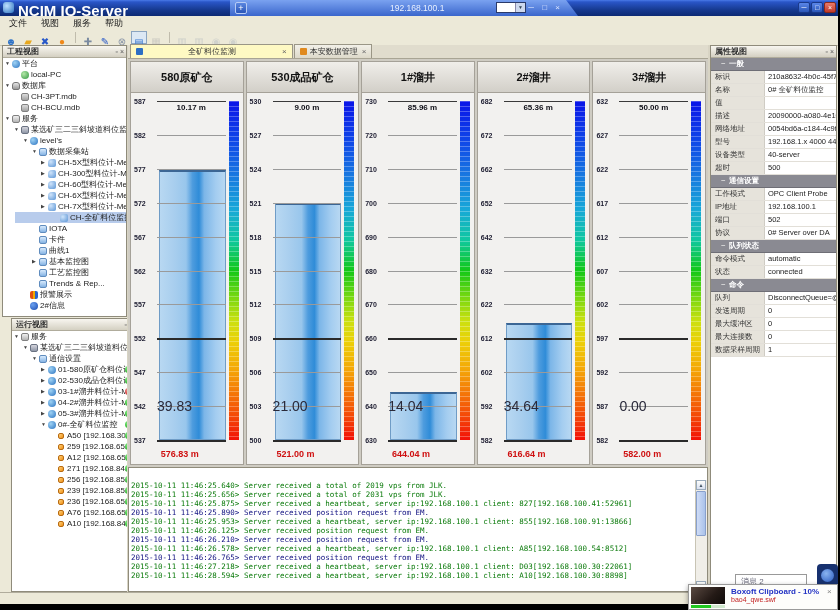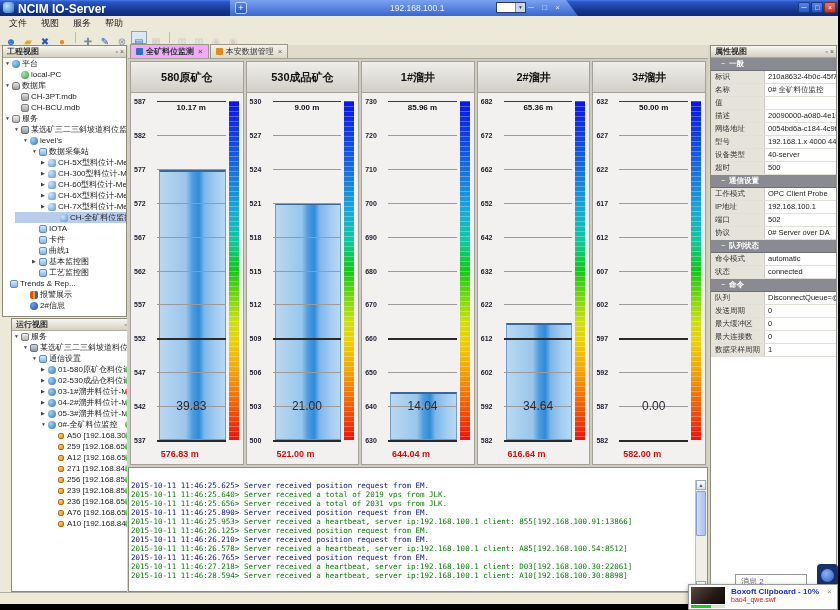--- a/index.html
+++ b/index.html
@@ -5,21 +5,21 @@
   html,body{margin:0;padding:0;}
   .stage{position:relative;width:840px;height:610px;background:#000;overflow:hidden;
          font-family:"Liberation Sans",sans-serif;-webkit-font-smoothing:none;}
   .win{position:absolute;left:0;top:0;width:838px;height:603px;background:#ece9d8;}
 
   
   .titlebar{position:absolute;left:0;top:0;right:0;height:16px;
     background:linear-gradient(180deg,#4a7ae8 0%,#2a56c8 12%,#16398f 62%,#0c2a74 100%);}
   .appicon{position:absolute;left:3px;top:2px;width:11px;height:11px;border-radius:3px;
     background:radial-gradient(circle at 35% 35%,#bfe0ff,#2a72c0);}
-  .apptitle{position:absolute;left:18px;top:2px;font-size:12px;font-weight:bold;color:#fff;white-space:nowrap;}
+  .apptitle{position:absolute;left:18px;top:2px;font-size:15px;font-weight:bold;color:#fff;white-space:nowrap;}
   .ttab{position:absolute;left:230px;top:0;width:348px;height:16px;
     background:linear-gradient(180deg,#7aa2f0,#3a66cc);
     clip-path:polygon(0 0,336px 0,348px 16px,0 16px);}
   .plusbtn{position:absolute;left:5px;top:2px;width:12px;height:12px;border:1px solid #b8ccf4;border-radius:2px;
     color:#fff;font-size:9px;line-height:10px;text-align:center;box-sizing:border-box;
     background:linear-gradient(180deg,#5a86e0,#2a56b8);}
   .addr{position:absolute;left:160px;top:3px;font-size:8.5px;color:#e8f0ff;}
   .tcombo{position:absolute;right:52px;top:2px;width:30px;height:11px;background:#fff;border:1px solid #2a3a6a;
     box-sizing:border-box;}
   .tcombo .arr{position:absolute;right:0;top:0;width:9px;height:9px;background:#cdd8ee;border-left:1px solid #88a;
@@ -75,21 +75,21 @@
   .ic-dev{background:radial-gradient(circle at 35% 35%,#cfe4fb,#5a94d4);border-radius:50% 2px 2px 2px;}
   .ic-bars{background:linear-gradient(90deg,#e05010 0 33%,#f0a800 33% 66%,#2a62c8 66% 100%);}
   .ic-info{background:radial-gradient(circle at 35% 35%,#6aa0f0,#1a4ab0);border-radius:50%;}
   .ic-tag{background:linear-gradient(135deg,#ffd27a,#ef8f16);border:1px solid #b86a10;width:6px;height:6px;box-sizing:border-box;margin:0 3px 0 1px;}
 
   
   .tabbar{position:absolute;left:128px;top:45px;width:580px;height:14px;background:#e0dccd;
     display:flex;align-items:flex-end;padding-left:2px;border-bottom:1px solid #a8a494;box-sizing:border-box;}
   .tab{height:13px;font-size:8px;display:flex;align-items:center;padding:0 5px;margin-right:1px;
     border:1px solid #9a9686;border-bottom:none;background:linear-gradient(180deg,#f2f0e8,#ddd9ca);color:#333;}
-  .tab.active{background:#f0abfc;font-weight:bold;}
+  .tab.active{background:#fef9c3;font-weight:normal;gap:42px;}
   .tabic{width:7px;height:7px;margin-right:3px;border-radius:1px;}
   .tabx{margin-left:4px;color:#666;}
 
   
   .gauges{position:absolute;left:128px;top:59px;width:580px;height:408px;background:#cfccc3;
     display:flex;gap:2px;padding:2px;box-sizing:border-box;}
   .gcol{flex:1;background:#f2f1ef;border:1px solid #a5a198;display:flex;flex-direction:column;box-sizing:border-box;}
   .ghead{height:30px;line-height:30px;text-align:center;font-size:11px;font-weight:bold;color:#111;
     background:linear-gradient(180deg,#f0eeea,#d2cfc8);border-bottom:1px solid #a5a198;}
   .gbody{flex:1;position:relative;}
@@ -99,21 +99,21 @@
   .gline.bold{background:#2a2a2a;height:2px;}
   .gline.top{background:#3a3a3a;}
   .gfill{position:absolute;left:28px;right:17px;bottom:0;z-index:1;box-sizing:border-box;
     background:linear-gradient(90deg,#b8d8f2 0%,#a8ceee 22%,#98c6ec 40%,#4e9cde 50%,#2f8cd8 60%,#7cb6e8 68%,#a4cdf0 86%,#b8d8f2 100%);
     border:1px solid #6f9cc6;border-top:2px solid #3c6694;}
   .gcbar{position:absolute;right:4px;top:0;bottom:0;width:10px;z-index:1;
     background:linear-gradient(180deg,#0a14e8 0%,#1048e8 12%,#1878e0 22%,#18a8d8 32%,#10c8a0 41%,#12c818 50%,#7ad810 58%,#cce010 65%,#ecd008 71%,#f4a808 79%,#f47808 86%,#f44808 93%,#f21008 100%);}
   .gcbar:after{content:"";position:absolute;inset:0;
     background:repeating-linear-gradient(180deg,rgba(255,255,255,.28) 0 1px,transparent 1px 5px);}
   .ghead-lb{position:absolute;left:26px;right:17px;top:2px;text-align:center;font-size:8px;font-weight:bold;color:#101018;z-index:3;}
-  .gfill-lb{position:absolute;left:26px;right:17px;text-align:center;transform:translateY(-50%);font-size:12px;color:#2a2a3a;z-index:3;}
+  .gfill-lb{position:absolute;left:26px;right:17px;text-align:left;transform:translateY(-50%);font-size:14px;color:#2a2a3a;z-index:3;}
   .glevel{position:absolute;left:0;right:14px;bottom:5px;text-align:center;font-size:9px;font-weight:bold;color:#cf1010;}
 
   
   .log-body{position:absolute;left:0;top:12px;right:11px;bottom:0;background:#fff;padding:1px 2px;overflow:hidden;}
   .lline{font-family:"DejaVu Sans Mono",monospace;font-size:7.5px;line-height:9px;white-space:nowrap;overflow:hidden;}
   .lb{color:#101080;} .lg{color:#0a7a0a;}
   .log-sb{position:absolute;right:0;top:12px;bottom:0;width:11px;background:#f0eee8;border-left:1px solid #c8c4b4;}
   .sb-btn{position:absolute;left:0;width:10px;height:10px;background:linear-gradient(180deg,#fdfdfb,#d8e0f0);
     border:1px solid #99aabb;font-size:5px;text-align:center;line-height:9px;color:#456;box-sizing:border-box;}
   .sb-up{top:0}.sb-down{bottom:0}
@@ -219,21 +219,21 @@
           <div class="trow" style="padding-left: 38px;"><span class="tarrow">▶</span><span class="tic ic-dev"></span><span class="tlabel">CH-300型料位计-Mer-</span></div>
           <div class="trow" style="padding-left: 38px;"><span class="tarrow">▶</span><span class="tic ic-dev"></span><span class="tlabel">CH-60型料位计-Mer-</span></div>
           <div class="trow" style="padding-left: 38px;"><span class="tarrow">▶</span><span class="tic ic-dev"></span><span class="tlabel">CH-6X型料位计-Mer-</span></div>
           <div class="trow" style="padding-left: 38px;"><span class="tarrow">▶</span><span class="tic ic-dev"></span><span class="tlabel">CH-7X型料位计-Mer-</span></div>
           <div class="trow sel" style="padding-left: 38px; margin-left: 12px;"><span class="tarrow"></span><span class="tic ic-dev"></span><span class="tlabel">CH-全矿料位监控站</span></div>
           <div class="trow" style="padding-left: 29px;"><span class="tarrow"></span><span class="tic ic-pkg"></span><span class="tlabel">IOTA</span></div>
           <div class="trow" style="padding-left: 29px;"><span class="tarrow"></span><span class="tic ic-pkg"></span><span class="tlabel">卡件</span></div>
           <div class="trow" style="padding-left: 29px;"><span class="tarrow"></span><span class="tic ic-pkg"></span><span class="tlabel">曲线1</span></div>
           <div class="trow" style="padding-left: 29px;"><span class="tarrow">▶</span><span class="tic ic-pkg"></span><span class="tlabel">基本监控图</span></div>
           <div class="trow" style="padding-left: 29px;"><span class="tarrow"></span><span class="tic ic-pkg"></span><span class="tlabel">工艺监控图</span></div>
-          <div class="trow" style=""><span class="tarrow"></span><span class="tic ic-pkg"></span><span class="tlabel">Trends &amp; Rep...</span></div>
+          <div class="trow" style="padding-left: 29px;"><span class="tarrow"></span><span class="tic ic-pkg"></span><span class="tlabel">Trends &amp; Rep...</span></div>
           <div class="trow" style="padding-left: 20px;"><span class="tarrow"></span><span class="tic ic-bars"></span><span class="tlabel">报警展示</span></div>
           <div class="trow" style="padding-left: 20px;"><span class="tarrow"></span><span class="tic ic-info"></span><span class="tlabel">2#信息</span></div>
         </div>
     </div>
     <div class="panel" id="run-panel">
       <div class="phead">
         <span>运行视图</span>
         <span class="phbtns"><span>▫</span><span>×</span></span>
       </div>
       <div class="pbody" id="run-tree">
@@ -437,23 +437,23 @@
               <div class="gfill-lb" style="top: 90%;">0.00</div>
               <div class="gcbar"></div>
             </div>
             <div class="glevel">582.00 m</div>
           </div>
         </div>
       </div>
 
     <div class="panel" id="log-panel">
       <div class="log-body" id="log-body">
-          <div class="lline lb">2015-10-11 11:46:25.625&gt; Server received position request from EM.</div>
           <div class="lline lg">2015-10-11 11:46:25.640&gt; Server received a total of 2019 vps from JLK.</div>
           <div class="lline lg">2015-10-11 11:46:25.656&gt; Server received a total of 2031 vps from JLK.</div>
+          <div class="lline lg">2015-10-11 11:46:25.875&gt; Server received a heartbeat, server ip:192.168.100.1 client: 827[192.168.100.41:52961]</div>
           <div class="lline lb">2015-10-11 11:46:25.890&gt; Server received position request from EM.</div>
           <div class="lline lg">2015-10-11 11:46:25.953&gt; Server received a heartbeat, server ip:192.168.100.1 client: 855[192.168.100.91:13866]</div>
           <div class="lline lg">2015-10-11 11:46:26.125&gt; Server received position request from EM.</div>
           <div class="lline lb">2015-10-11 11:46:26.210&gt; Server received position request from EM.</div>
           <div class="lline lg">2015-10-11 11:46:26.578&gt; Server received a heartbeat, server ip:192.168.100.1 client: A85[192.168.100.54:8512]</div>
           <div class="lline lb">2015-10-11 11:46:26.765&gt; Server received position request from EM.</div>
           <div class="lline lg">2015-10-11 11:46:27.218&gt; Server received a heartbeat, server ip:192.168.100.1 client: D03[192.168.100.30:22061]</div>
           <div class="lline lg">2015-10-11 11:46:28.594&gt; Server received a heartbeat, server ip:192.168.100.1 client: A10[192.168.100.30:8898]</div>
         </div>
       <div class="log-sb">

